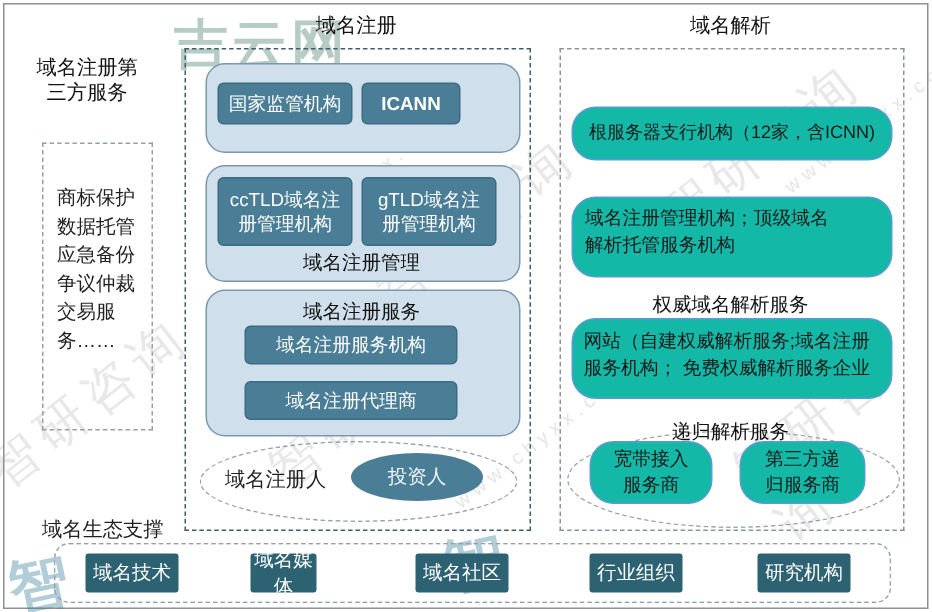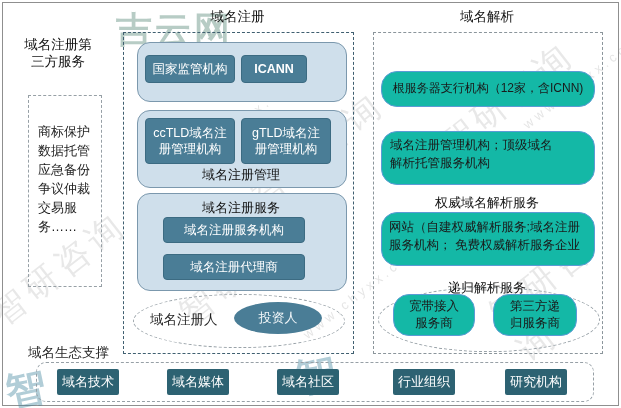--- a/index.html
+++ b/index.html
@@ -94,17 +94,17 @@
   <div class="abs sec-h" style="left:373px;top:279px;width:228px;z-index:2;">递归解析服务</div>
   <div class="abs ellipse-dashed" style="left:378px;top:287px;width:220px;height:63px;"></div>
   <div class="abs blue-box ctr pre" style="left:393px;top:294px;width:80px;height:40px;line-height:1.35;">宽带接入
 服务商</div>
   <div class="abs blue-box ctr pre" style="left:493px;top:294px;width:82px;height:40px;line-height:1.35;">第三方递
 归服务商</div>
 
   <div class="abs" style="left:28px;top:344px;font-size:13.5px;">域名生态支撑</div>
   <div class="abs dash-gray" style="left:36px;top:362px;width:556px;height:38px;border-radius:10px;"></div>
   <div class="abs eco-box ctr" style="left:57px;top:369px;width:62px;height:26px;">域名技术</div>
-  <div class="abs eco-box ctr" style="left:167px;top:369px;width:62px;height:26px;">域名媒体</div>
+  <div class="abs eco-box ctr" style="left:167px;top:369px;width:44px;height:26px;">域名媒体</div>
   <div class="abs eco-box ctr" style="left:277px;top:369px;width:62px;height:26px;">域名社区</div>
   <div class="abs eco-box ctr" style="left:393px;top:369px;width:62px;height:26px;">行业组织</div>
   <div class="abs eco-box ctr" style="left:505px;top:369px;width:62px;height:26px;">研究机构</div>
 </div>
 
 </body></html>

